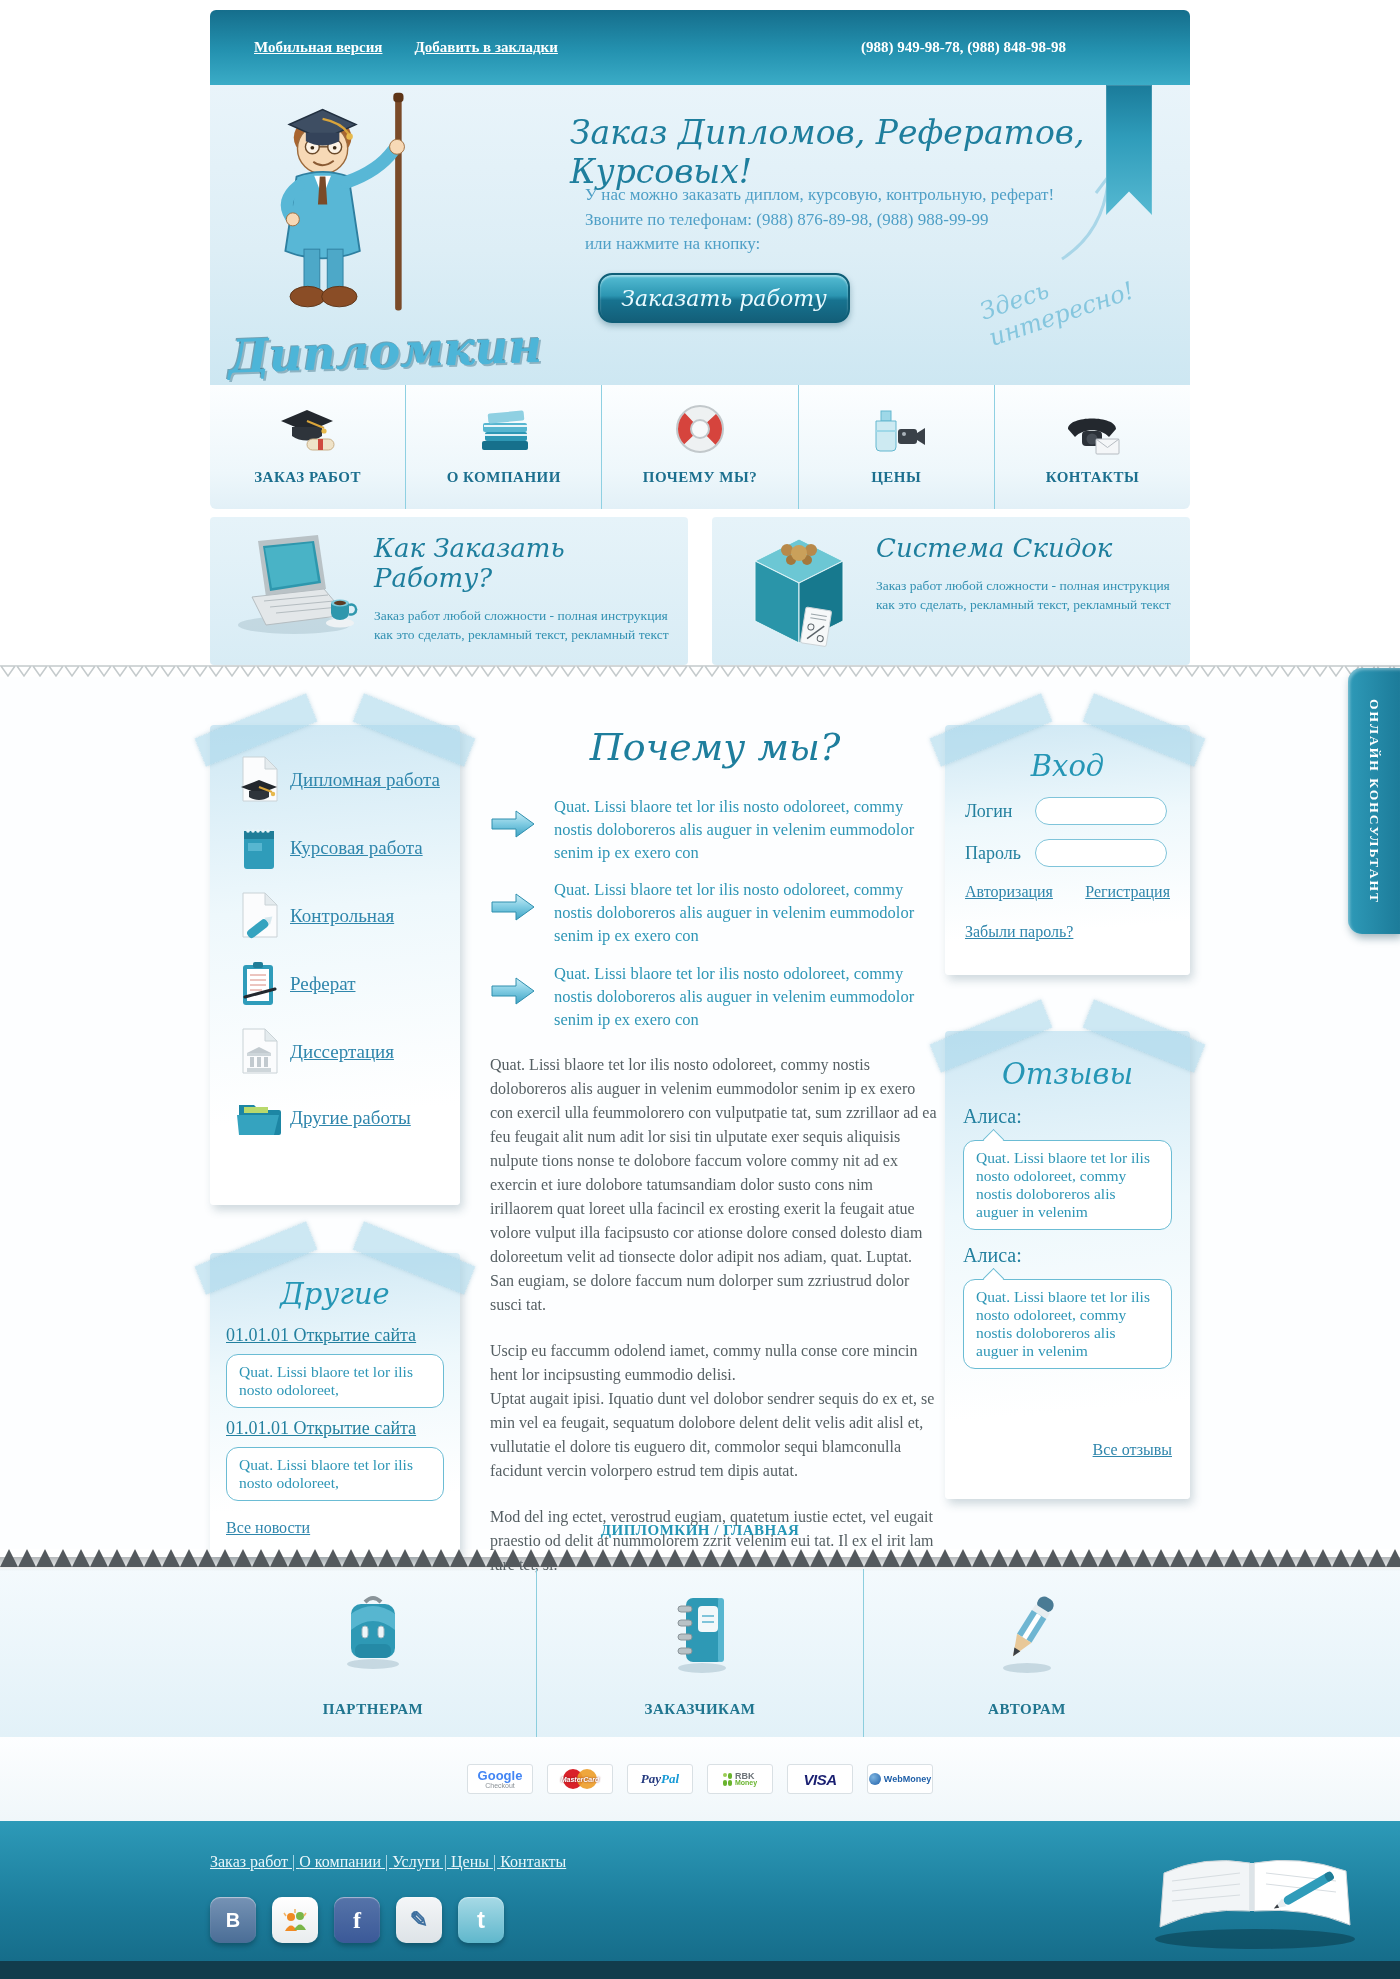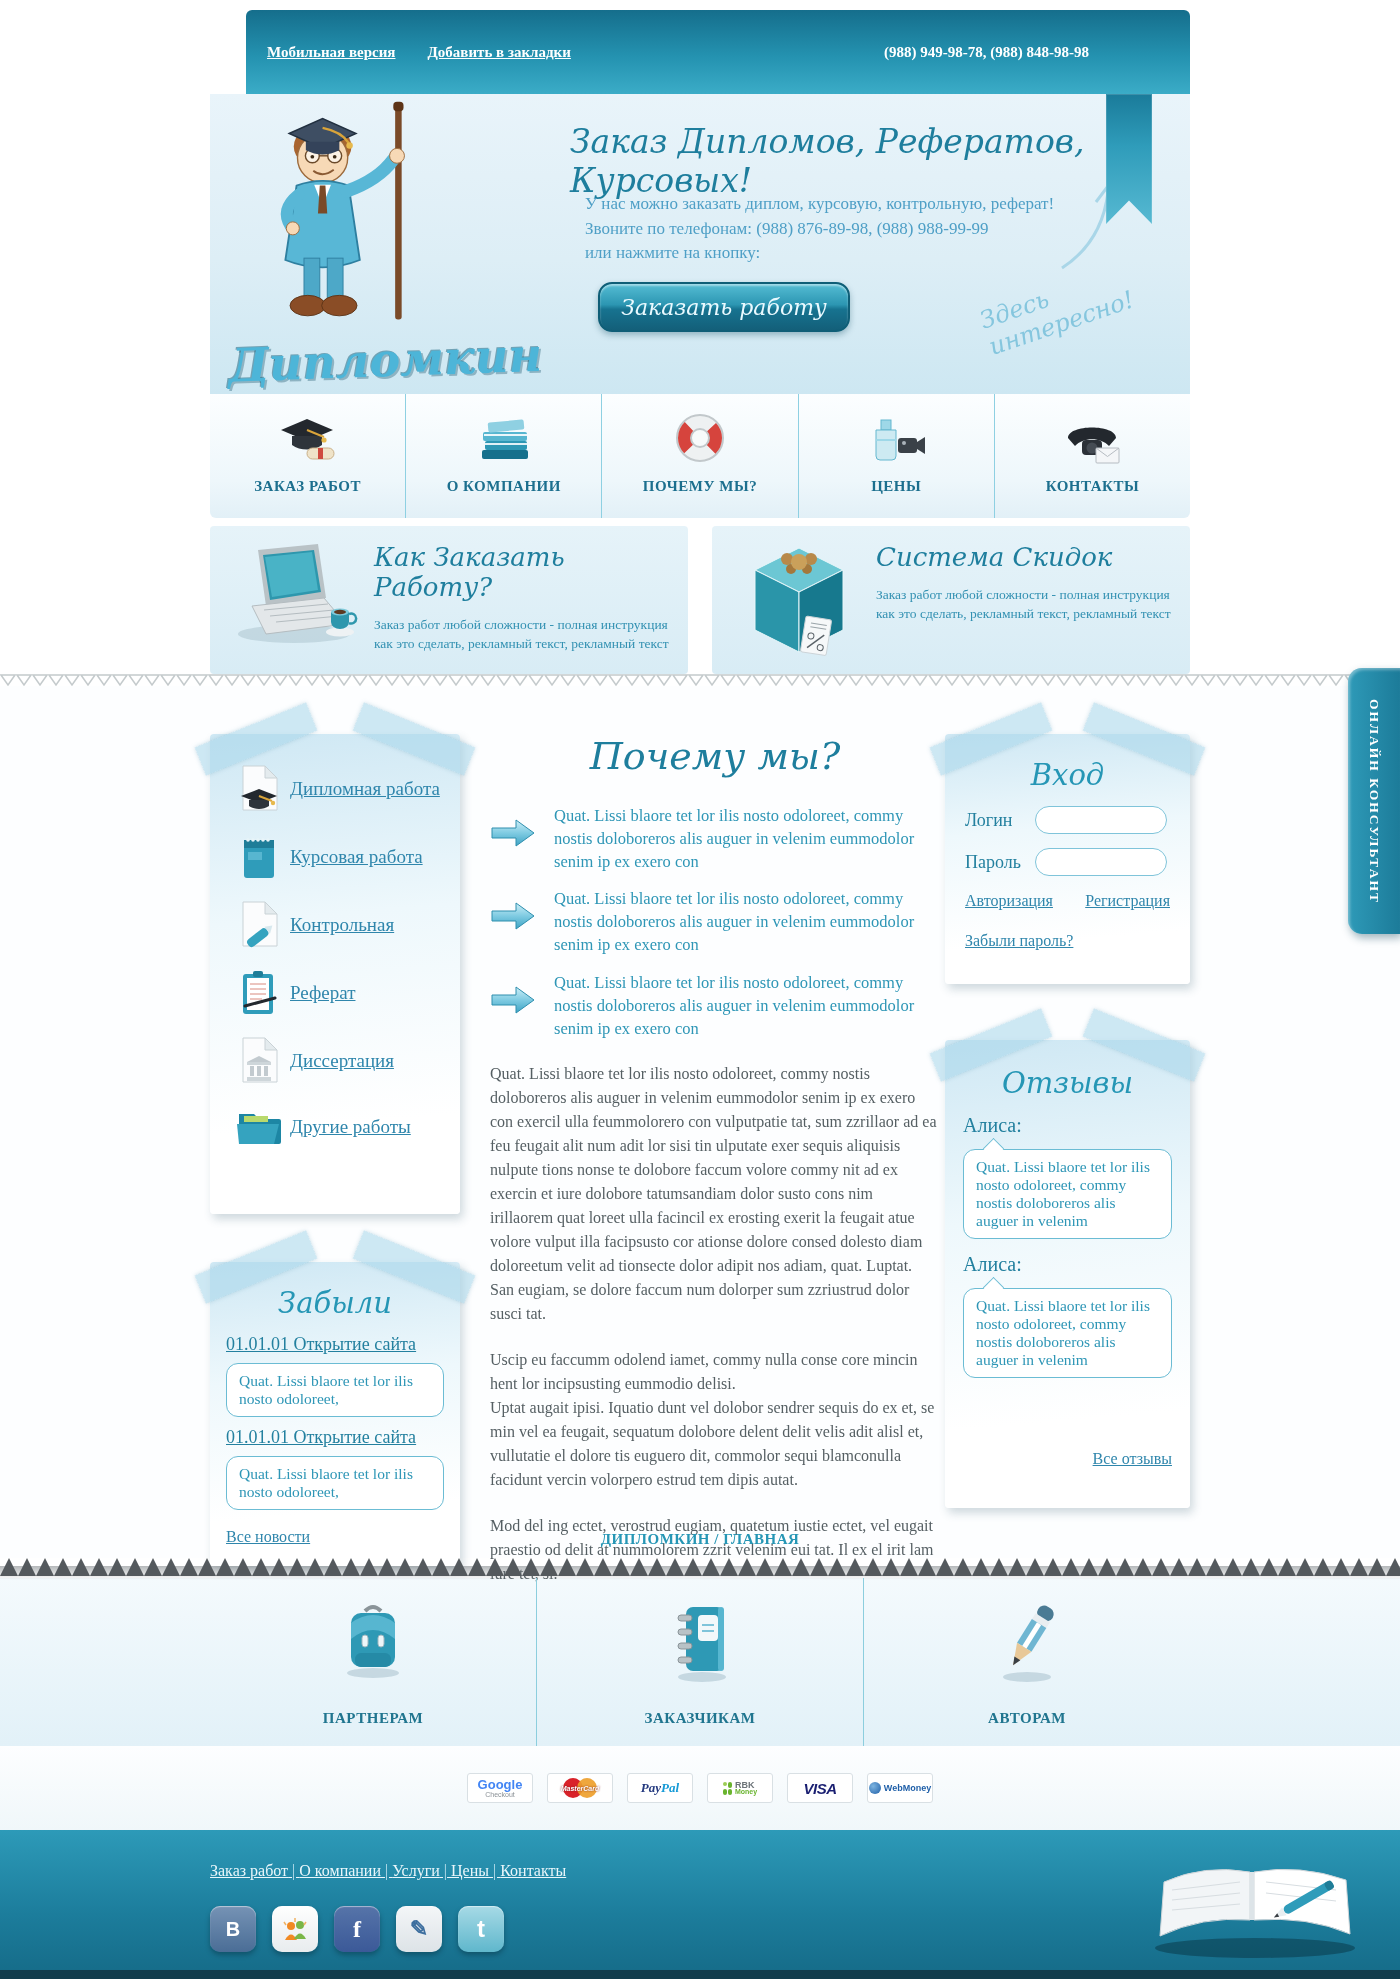--- a/index.html
+++ b/index.html
@@ -6,23 +6,23 @@
   html,body { width:1400px; }
   body {
     height:1979px; background:#ffffff; overflow:hidden;
     font-family:"Liberation Serif", serif; position:relative;
   }
   .content-col { width:980px; margin:0 auto; position:relative; }
 
   
   .top-space { height:10px; }
   .topbar {
-    height:84px; border-radius:6px 6px 0 0;
+    height:75px; border-radius:6px 6px 0 0;
     background:linear-gradient(180deg,#156e8c 0%,#2492b0 55%,#3bacc7 100%);
-    display:flex; align-items:center; padding:0 21px; position:relative; z-index:3;margin-left:36px;
+    display:flex; align-items:center; padding:0 44px; position:relative; z-index:3;
   }
   .topbar a {
     color:#ffffff; font-weight:bold; font-size:15px; text-decoration:underline;
     margin-right:32px; cursor:pointer;
   }
   .topbar .phones { margin-left:auto; color:#ffffff; font-weight:bold; font-size:15px; padding-right:80px; }
   .ribbon {
     position:absolute; left:896px; top:0; width:46px; height:130px; z-index:4;
     background:linear-gradient(180deg,#1a7b9a,#2f9cba 40%,#56b9d2 100%);
     clip-path:polygon(0 0,100% 0,100% 100%,50% 82%,0 100%);
@@ -554,21 +554,21 @@
                 <path d="M3 20 h42 l-5 20 h-35 Z" fill="#35a3bf"></path>
               </svg>
             </span>
             <span class="mi-label">Другие работы</span>
           </a>
         </div>
 
         <div class="paper news-panel">
           <span class="tape roof-l"></span>
           <span class="tape roof-r"></span>
-          <h3 class="panel-title">Забыли</h3>
+          <h3 class="panel-title">Другие</h3>
           <a class="news-entry-title">01.01.01 Открытие сайта</a>
           <div class="bubble">Quat. Lissi blaore tet lor ilis nosto odoloreet,</div>
           <a class="news-entry-title">01.01.01 Открытие сайта</a>
           <div class="bubble">Quat. Lissi blaore tet lor ilis nosto odoloreet,</div>
           <a class="more-link">Все новости</a>
         </div>
       </aside>
 
       <section class="center-col">
         <h2 class="why-title">Почему мы?</h2>

